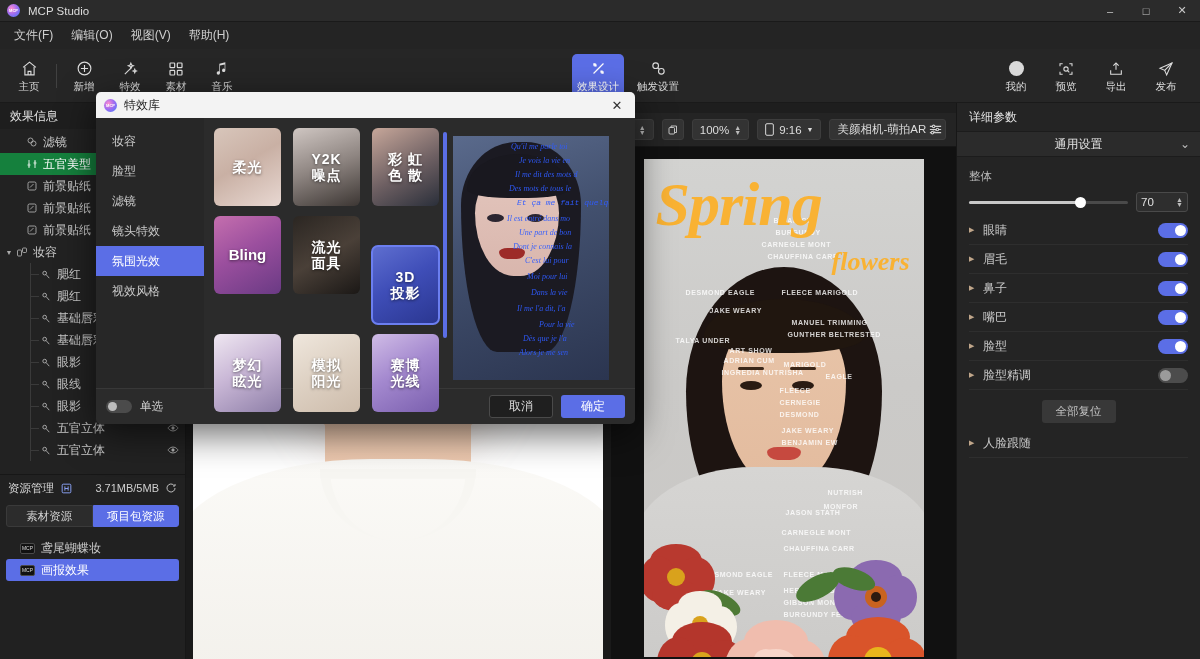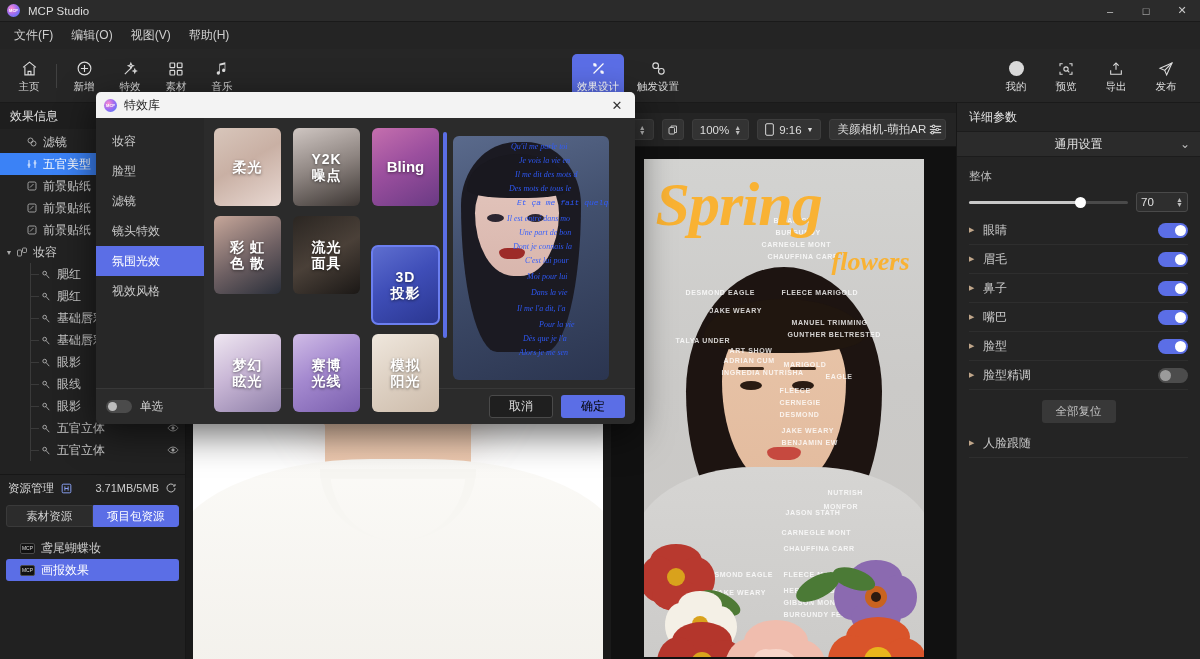--- a/index.html
+++ b/index.html
@@ -44,21 +44,21 @@
   .avatar-dot{ width:15px; height:15px; border-radius:50%; background:#d9d9d9; }
 
   
   .leftpanel{ position:absolute; left:0; top:103px; width:186px; height:556px;
     background:#222; border-right:1px solid #171717; display:flex; flex-direction:column;}
   .lp-head{ height:26px; display:flex; align-items:center; padding-left:10px;
     font-size:12px; color:#e2e2e2; background:#1e1e1e;}
   .tree{ flex:0 0 auto; height:345px; overflow:hidden; padding-top:2px;}
   .trow{ height:22px; display:flex; align-items:center; font-size:12px;
     color:#c9c9c9; padding-right:6px; position:relative;}
-  .trow.sel{ background:#3b82f6; color:#fff; }
+  .trow.sel{ background:#15803d; color:#fff; }
   .trow .tw{ display:inline-block; width:10px; text-align:center; font-size:7px; color:#aaa; }
   .trow .tic{ width:16px; display:flex; align-items:center; justify-content:center; }
   .trow .tlabel{ margin-left:3px; white-space:nowrap; }
   .trow .eye{ margin-left:auto; opacity:.85; }
   .indent1{ padding-left:14px; }
   .indent2{ padding-left:22px; }
   .guide{ position:absolute; left:30px; top:0; bottom:0; width:1px; background:#3a3a3a;}
   .guide-h{ position:absolute; left:30px; top:11px; width:9px; height:1px; background:#3a3a3a;}
 
   
@@ -201,21 +201,21 @@
     display:flex; align-items:center; justify-content:center; }
   .m-card.selected{ outline:2px solid #6b7ef0; outline-offset:-1px; }
   .m-card .cap{ position:relative; z-index:2; color:#fff; font-weight:bold;
     font-size:14px; line-height:16px; text-align:center; letter-spacing:1px;
     text-shadow:0 1px 3px rgba(0,0,0,.55); }
   .m-card .cap.lat{ font-family:"Liberation Sans", sans-serif; font-size:15px; letter-spacing:0; }
   .m-scroll{ width:4px; background:transparent; margin:0 6px 0 4px; position:relative; }
   .m-scroll .thumb{ position:absolute; top:4px; left:0; width:4px; height:206px;
     border-radius:2px; background:#5b6ee6; }
   .m-preview{ width:164px; padding:8px 8px 8px 0; display:flex; }
-  .m-prev-img{ flex:1; border-radius:6px; position:relative; overflow:hidden;
+  .m-prev-img{ flex:1; border-radius:0; position:relative; overflow:hidden;
     background:linear-gradient(160deg,#5a6a8c 0%,#42506e 40%,#2b3550 100%); }
   .lyric{ position:absolute; color:#2f5bff; font-family:"Liberation Serif", serif;
     font-style:italic; font-size:8px; white-space:nowrap; opacity:.95; }
   .pv-hair{ position:absolute; left:8px; top:6px; width:120px; height:210px; background:#1b1a22;
     border-radius:46% 46% 30% 30% / 30% 30% 70% 70%; }
   .pv-face{ position:absolute; left:22px; top:32px; width:84px; height:108px;
     background:linear-gradient(180deg,#e3c6bd,#d9b6ad); border-radius:46%/42% 42% 58% 58%;}
   .pv-bang{ position:absolute; left:14px; top:18px; width:102px; height:44px; background:#19181f;
     border-radius:50% 50% 40% 40%/80% 80% 20% 20%;}
   .pv-eye{ position:absolute; top:78px; width:17px; height:8px; background:#2b2530; border-radius:50%;}
@@ -225,21 +225,21 @@
   .modal-foot{ height:36px; display:flex; align-items:center; padding:0 10px;
     border-top:1px solid #383838; }
   .mswitch{ width:26px; height:13px; border-radius:7px; background:#4b4b4b; position:relative;}
   .mswitch .kn{ position:absolute; top:2px; left:2px; width:9px; height:9px; border-radius:50%;
     background:#bdbdbd;}
   .mfoot-lab{ margin-left:8px; font-size:11.5px; color:#cfcfcf; }
   .mbtns{ margin-left:auto; display:flex; gap:8px; }
   .mbtn{ min-width:64px; height:23px; border-radius:3px; display:flex; align-items:center;
     justify-content:center; font-size:12px; }
   .mbtn.cancel{ background:#1f1f1f; border:1px solid #4a4a4a; color:#ddd; }
-  .mbtn.ok{ background:#5b6ee6; color:#000000; }
+  .mbtn.ok{ background:#5b6ee6; color:#ffffff; }
   svg{ display:block; }
 </style>
 </head>
 <body>
 
 <div class="app">
 
   <div class="titlebar">
     <div class="app-logo">MCP</div>
     <div class="app-title">MCP Studio</div>
@@ -871,57 +871,57 @@
           <div class="m-card" style="background:linear-gradient(150deg,#d8c6bb 0%,#c9b0a4 45%,#e8d8d2 100%);">
             <span class="cap">柔光</span>
           </div>
 
           <div class="m-card" style="background:linear-gradient(160deg,#cfc6c2 0%,#8d8480 50%,#3c3633 100%);">
             <span class="cap">
               <span>Y2K</span><br><span>噪点</span>
             </span>
           </div>
 
-          <div class="m-card" style="background:linear-gradient(150deg,#c56fae 0%,#9b4f9e 45%,#6a3a84 100%);">
-            <span class="cap lat">Bling</span>
-          </div>
-
           <div class="m-card" style="background:linear-gradient(150deg,#c7a79a 0%,#6d5f62 55%,#2a2f3a 100%);">
             <span class="cap">
               <span>彩 虹</span><br><span>色 散</span>
             </span>
           </div>
 
+          <div class="m-card" style="background:linear-gradient(150deg,#c56fae 0%,#9b4f9e 45%,#6a3a84 100%);">
+            <span class="cap lat">Bling</span>
+          </div>
+
           <div class="m-card" style="background:linear-gradient(150deg,#2b2622 0%,#4a4038 50%,#1b1816 100%);">
             <span class="cap">
               <span>流光</span><br><span>面具</span>
             </span>
           </div>
 
           <div class="m-card selected" style="background:linear-gradient(150deg,#5f6fd0 0%,#3f4eb8 45%,#2a3690 100%);margin-top:30px;">
             <span class="cap">
               <span class="lat">3D</span><br><span>投影</span>
             </span>
           </div>
 
           <div class="m-card" style="background:linear-gradient(150deg,#efe7f1 0%,#c9b7d6 45%,#8e7fa8 100%);">
             <span class="cap">
               <span>梦幻</span><br><span>眩光</span>
             </span>
           </div>
 
+          <div class="m-card" style="background:linear-gradient(150deg,#efe7dd 0%,#ddd0c2 50%,#cdbcab 100%);">
+            <span class="cap">
+              <span>模拟</span><br><span>阳光</span>
+            </span>
+          </div>
+
           <div class="m-card" style="background:linear-gradient(150deg,#d0bce6 0%,#a489cf 45%,#7a5fae 100%);">
             <span class="cap">
               <span>赛博</span><br><span>光线</span>
-            </span>
-          </div>
-
-          <div class="m-card" style="background:linear-gradient(150deg,#efe7dd 0%,#ddd0c2 50%,#cdbcab 100%);">
-            <span class="cap">
-              <span>模拟</span><br><span>阳光</span>
             </span>
           </div>
         </div>
 
         <div class="m-scroll">
             <div class="thumb"></div>
           </div>
 
         <div class="m-preview">
           <div class="m-prev-img">

